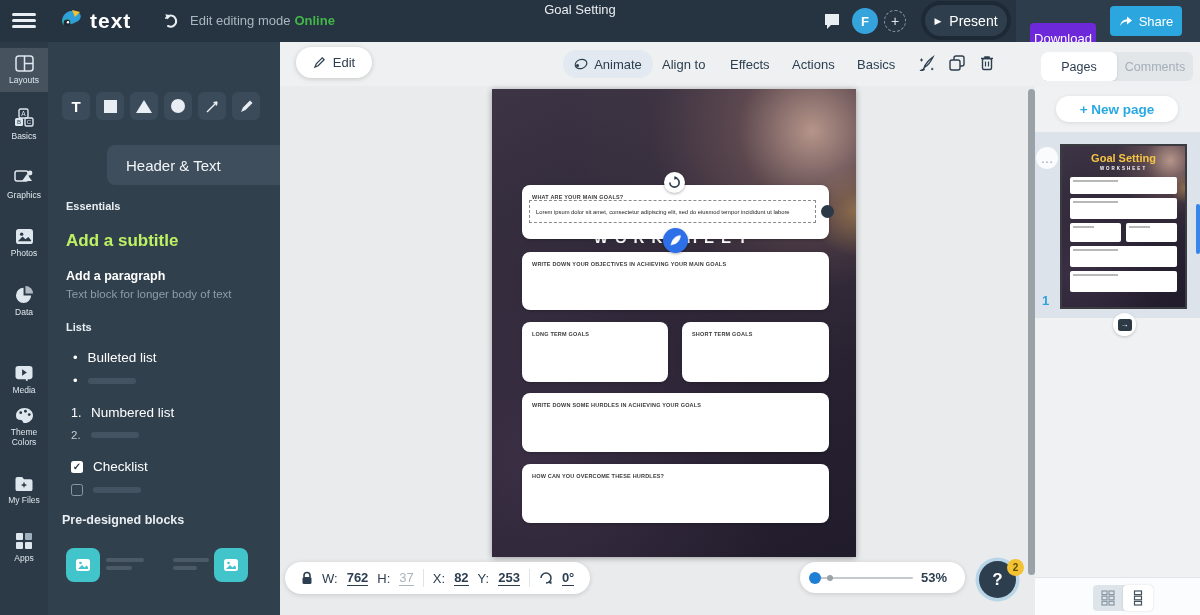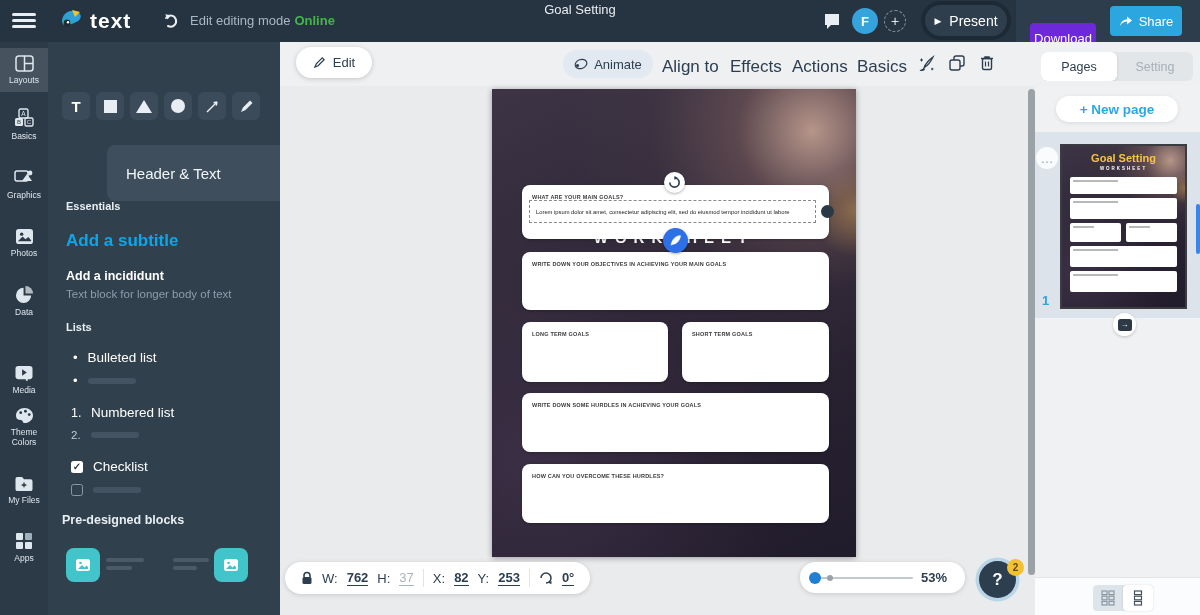--- a/index.html
+++ b/index.html
@@ -36,44 +36,44 @@
   .side-label { font-size:8.5px; color:#dfe7ee; text-align:center; line-height:1.2; }
 
   
   .panel { left:48px; top:42px; width:232px; height:573px; background:#31404d; }
   .tool-btn { position:absolute; top:50px; width:28px; height:28px; border-radius:6px; background:#3b4b59; color:#fff; display:flex; align-items:center; justify-content:center; cursor:pointer; }
   .tool-t { font-size:15px; font-weight:bold; }
   .shape-sq { width:13px; height:13px; background:#e8eef3; }
   .shape-tri { width:0; height:0; border-left:8px solid transparent; border-right:8px solid transparent; border-bottom:13px solid #e8eef3; }
   .shape-ci { width:14px; height:14px; border-radius:50%; background:#e8eef3; }
   .more-tools { position:absolute; left:262px; top:52px; color:#cfd8df; font-size:15px; cursor:pointer; }
-  .panel-header { left:59px; top:103px; width:205px; height:56px; background:#3e4e5c; border-radius:8px; display:flex; align-items:center; justify-content:space-between; padding:0 14px 0 19px; }
+  .panel-header { left:59px; top:103px; width:205px; height:40px; background:#3e4e5c; border-radius:8px; display:flex; align-items:center; justify-content:space-between; padding:0 14px 0 19px; }
   .panel-header-title { color:#f1f5f8; font-size:15px; }
   .panel-close { color:#e4eaef; font-size:16px; cursor:pointer; }
   .sec-label { color:#e8eef2; font-size:11px; font-weight:bold; }
   .add-title { left:66px; top:184px; color:#fff; font-size:25px; font-weight:bold; cursor:pointer; }
-  .add-subtitle { left:66px; top:231px; color:#0ea5e9; font-size:17px; font-weight:bold; cursor:pointer; }
+  .add-subtitle { left:66px; top:231px; color:#bef264; font-size:17px; font-weight:bold; cursor:pointer; }
   .add-paragraph { left:66px; top:269px; color:#fff; font-size:12.5px; font-weight:bold; cursor:pointer; }
   .paragraph-hint { left:66px; top:288px; color:#8d9dab; font-size:11.5px; }
   .list-row { position:absolute; display:flex; align-items:center; gap:10px; color:#fff; font-size:13.5px; cursor:pointer; }
   .ph-bar { width:48px; height:6px; border-radius:3px; background:#46566333; background:#435361; }
   .bullet { color:#fff; font-size:13px; }
   .num { color:#c3ccd3; font-size:11.5px; width:10px; }
   .cb { width:12px; height:12px; border-radius:2.5px; }
   .cb-on { background:#fff; color:#2c3a47; font-size:10px; font-weight:bold; display:flex; align-items:center; justify-content:center; line-height:1; }
   .cb-off { border:1.5px solid #8a98a3; background:transparent; }
   .blocks-label { left:62px; top:513px; font-size:12.5px; }
   .teal-block { position:absolute; width:34px; height:34px; border-radius:8px; background:#41c4ca; display:flex; align-items:center; justify-content:center; cursor:pointer; }
   .gray-line { position:absolute; height:4px; border-radius:2px; background:#4b5a66; }
 
   
   .toolbar { left:280px; top:42px; width:920px; height:44px; background:#eef0f1; }
   .edit-btn { left:296px; top:47px; width:76px; height:31px; background:#fff; border-radius:17px; box-shadow:0 1px 5px rgba(0,0,0,0.18); display:flex; align-items:center; justify-content:center; gap:7px; color:#2c3e50; font-size:13px; cursor:pointer; }
   .animate-btn { left:563px; top:50px; width:90px; height:28px; background:#e2e9f0; border-radius:14px; display:flex; align-items:center; justify-content:center; gap:6px; color:#2c3e50; font-size:13px; cursor:pointer; }
-  .tb-link { position:absolute; top:57px; color:#2c3e50; font-size:17px; cursor:pointer; }
+  .tb-link { position:absolute; top:57px; color:#2c3e50; font-size:13px; cursor:pointer; }
   .tb-icon { position:absolute; top:54px; width:20px; height:20px; cursor:pointer; }
 
   
   .right-panel { left:1035px; top:86px; width:165px; height:529px; background:#eff1f3; }
   .rp-tabs { left:1041px; top:52px; width:152px; height:29px; border-radius:6px; overflow:hidden; display:flex; background:#e2e6e9; }
   .rp-tab { flex:1; display:flex; align-items:center; justify-content:center; font-size:12.5px; cursor:pointer; }
   .rp-tab.active { background:#fff; color:#2c3e50; border-radius:6px; box-shadow:0 1px 3px rgba(0,0,0,0.12); }
   .rp-tab.inactive { color:#a5afb8; }
   .new-page-btn { left:1056px; top:96px; width:122px; height:26px; background:#fff; border-radius:14px; box-shadow:0 1px 4px rgba(0,0,0,0.1); display:flex; align-items:center; justify-content:center; color:#29a9e2; font-size:13.5px; font-weight:bold; cursor:pointer; }
   .pages-strip { left:1035px; top:132px; width:165px; height:186px; background:#dde3ea; }
@@ -289,21 +289,21 @@
   </div>
   <div class="more-tools">⋮</div>
 
   <div class="abs panel-header" style="position:absolute;">
     <span class="panel-header-title">Header &amp; Text</span>
     <span class="panel-close">×</span>
   </div>
 
   <div class="abs sec-label" style="left:18px;top:158px">Essentials</div>
   <div class="abs add-subtitle" style="position:absolute;left:18px;top:189px">Add a subtitle</div>
-  <div class="abs add-paragraph" style="position:absolute;left:18px;top:227px">Add a incididunt</div>
+  <div class="abs add-paragraph" style="position:absolute;left:18px;top:227px">Add a paragraph</div>
   <div class="abs paragraph-hint" style="position:absolute;left:18px;top:246px">Text block for longer body of text</div>
 
   <div class="abs sec-label" style="left:18px;top:279px">Lists</div>
   <div class="list-row" style="left:25px;top:308px">
     <span class="bullet">•</span>
     <span>Bulleted list</span>
   </div>
   <div class="list-row" style="left:25px;top:331px">
     <span class="bullet">•</span>
       <span class="ph-bar"></span>
@@ -382,21 +382,21 @@
   <svg width="18" height="18" viewBox="0 0 18 18">
       <path d="M3 4.5 h12 M7 4.5 V3 h4 v1.5" fill="none" stroke="#2c3e50" stroke-width="1.4"></path>
       <rect x="4.5" y="4.5" width="9" height="11" rx="1.5" fill="none" stroke="#2c3e50" stroke-width="1.4"></rect>
       <path d="M7.5 7.5 v5 M10.5 7.5 v5" stroke="#2c3e50" stroke-width="1.2"></path>
     </svg>
 </span>
 
 <div class="abs right-panel"></div>
 <div class="abs rp-tabs">
   <div class="rp-tab active">Pages</div>
-  <div class="rp-tab inactive">Setting</div>
+  <div class="rp-tab inactive">Comments</div>
 </div>
 <div class="abs new-page-btn">+ New page</div>
 <div class="abs pages-strip"></div>
 <div class="abs thumb-menu">…</div>
 <div class="abs page-thumb design-bg">
   <div class="abs mini-title">Goal Setting</div>
   <div class="abs mini-sub">WORKSHEET</div>
   <div class="mini-box" style="left:8px;top:31px;width:107px;height:17px">
       <i></i>
     </div>

